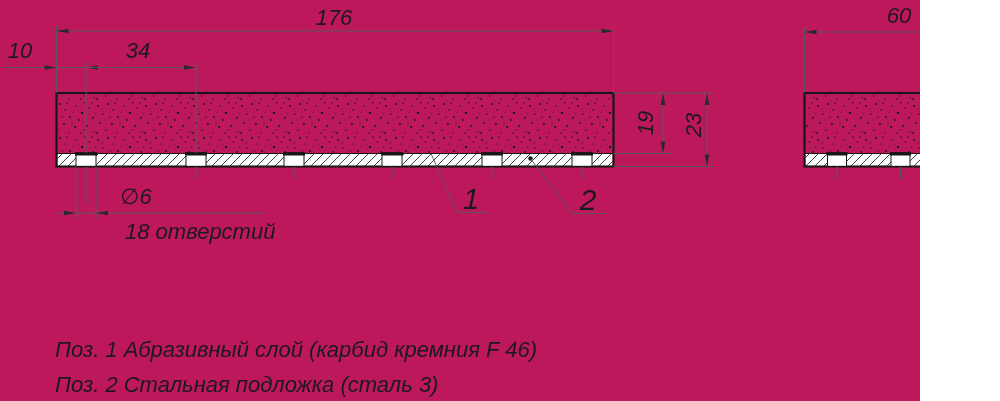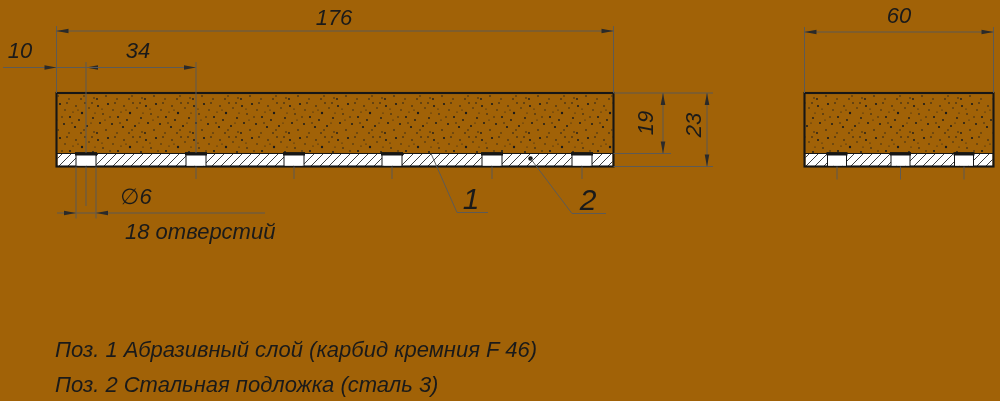--- a/index.html
+++ b/index.html
@@ -1,16 +1,16 @@
 <!DOCTYPE html>
 <html><head>
 <meta charset="utf-8">
 <style>
   html,body{margin:0;padding:0;background:#fff;}
-  #stage{position:relative;width:1000px;height:401px;background:#a16207;overflow:hidden;
+  #stage{position:relative;width:920px;height:401px;background:#be185d;overflow:hidden;
          font-family:"Liberation Sans","DejaVu Sans",sans-serif;}
   svg{position:absolute;left:0;top:0;}
   text{font-family:"Liberation Sans","DejaVu Sans",sans-serif;font-style:italic;fill:#1a1a1a;}
   .dimtxt{font-size:22px;}
   .postxt{font-size:30px;}
   .notetxt{font-size:22px;}
   .thin{stroke:#5a5a5a;stroke-width:0.95;fill:none;}
   .contour{stroke:#161616;fill:none;}
   .arrow{fill:#2a2a2a;stroke:none;}
 </style>

